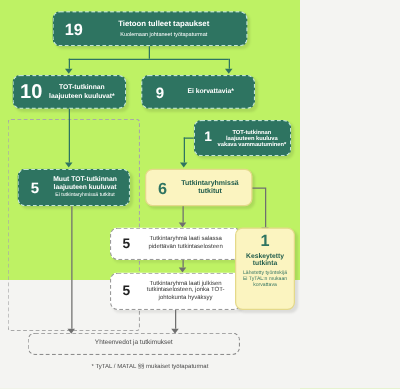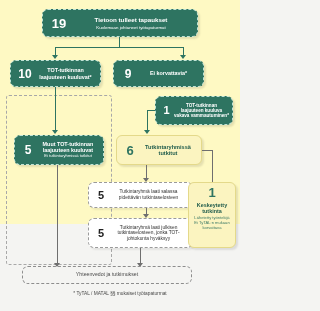--- a/index.html
+++ b/index.html
@@ -10,21 +10,21 @@
   body {
     font-family: "Liberation Sans", sans-serif;
     width: 240px;
     height: 311px;
     overflow: hidden;
   }
   #stage {
     position: relative;
     width: 240px;
     height: 224px;
-    background: #fef9c3;
+    background: #bef264;
   }
 
   
   .node {
     position: absolute;
     box-sizing: border-box;
     border-radius: 6px;
     display: flex;
     align-items: center;
     justify-content: center;
@@ -121,21 +121,21 @@
   </div>
 
   <div class="ln vln" style="left:119px; top:37px; height:10px;"></div>
   <div class="ln hln" style="left:55px; top:47px; width:128px;"></div>
   <div class="ln vln" style="left:55px; top:47px; height:8px;"></div>
   <div class="arrow" style="left:52px; top:55px;"></div>
   <div class="ln vln" style="left:183px; top:47px; height:8px;"></div>
   <div class="arrow" style="left:180px; top:55px;"></div>
 
   <div class="node green" style="left:10px; top:60px; width:91px; height:27px; padding:2px 4px;">
-    <span class="num" style="font-size:12px; width:20px;">10</span>
+    <span class="num" style="font-size:16px; width:20px;">10</span>
     <span class="txtwrap">
       <span class="title" style="font-size:5.4px;">TOT-tutkinnan laajuuteen kuuluvat*</span>
     </span>
   </div>
 
   <div class="node green" style="left:113px; top:60px; width:91px; height:27px; padding:2px 4px;">
     <span class="num" style="font-size:12px; width:20px;">9</span>
     <span class="txtwrap">
       <span class="title" style="font-size:5.4px;">Ei korvattavia*</span>
     </span>

